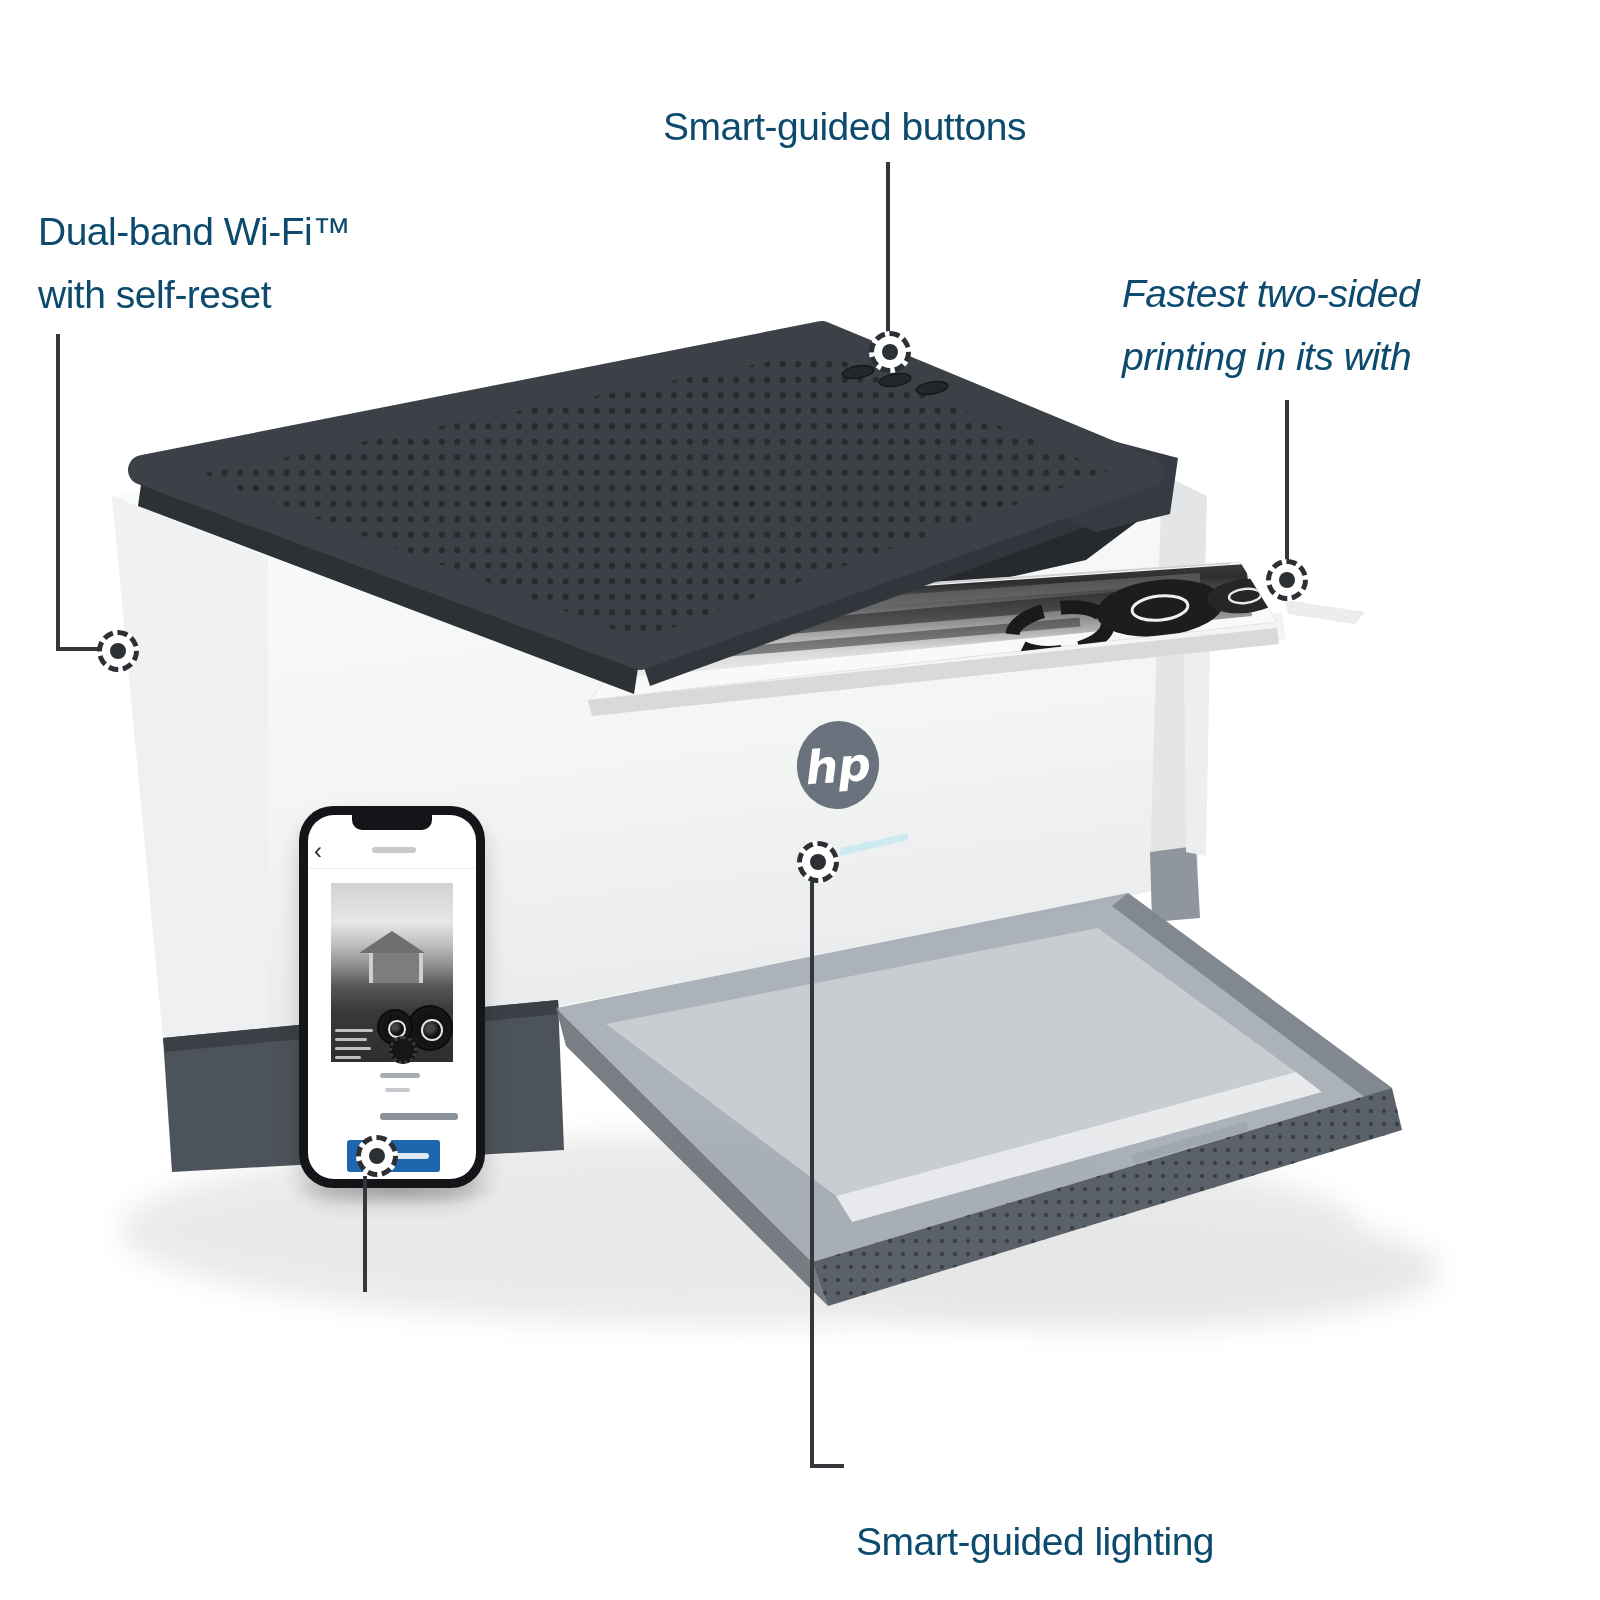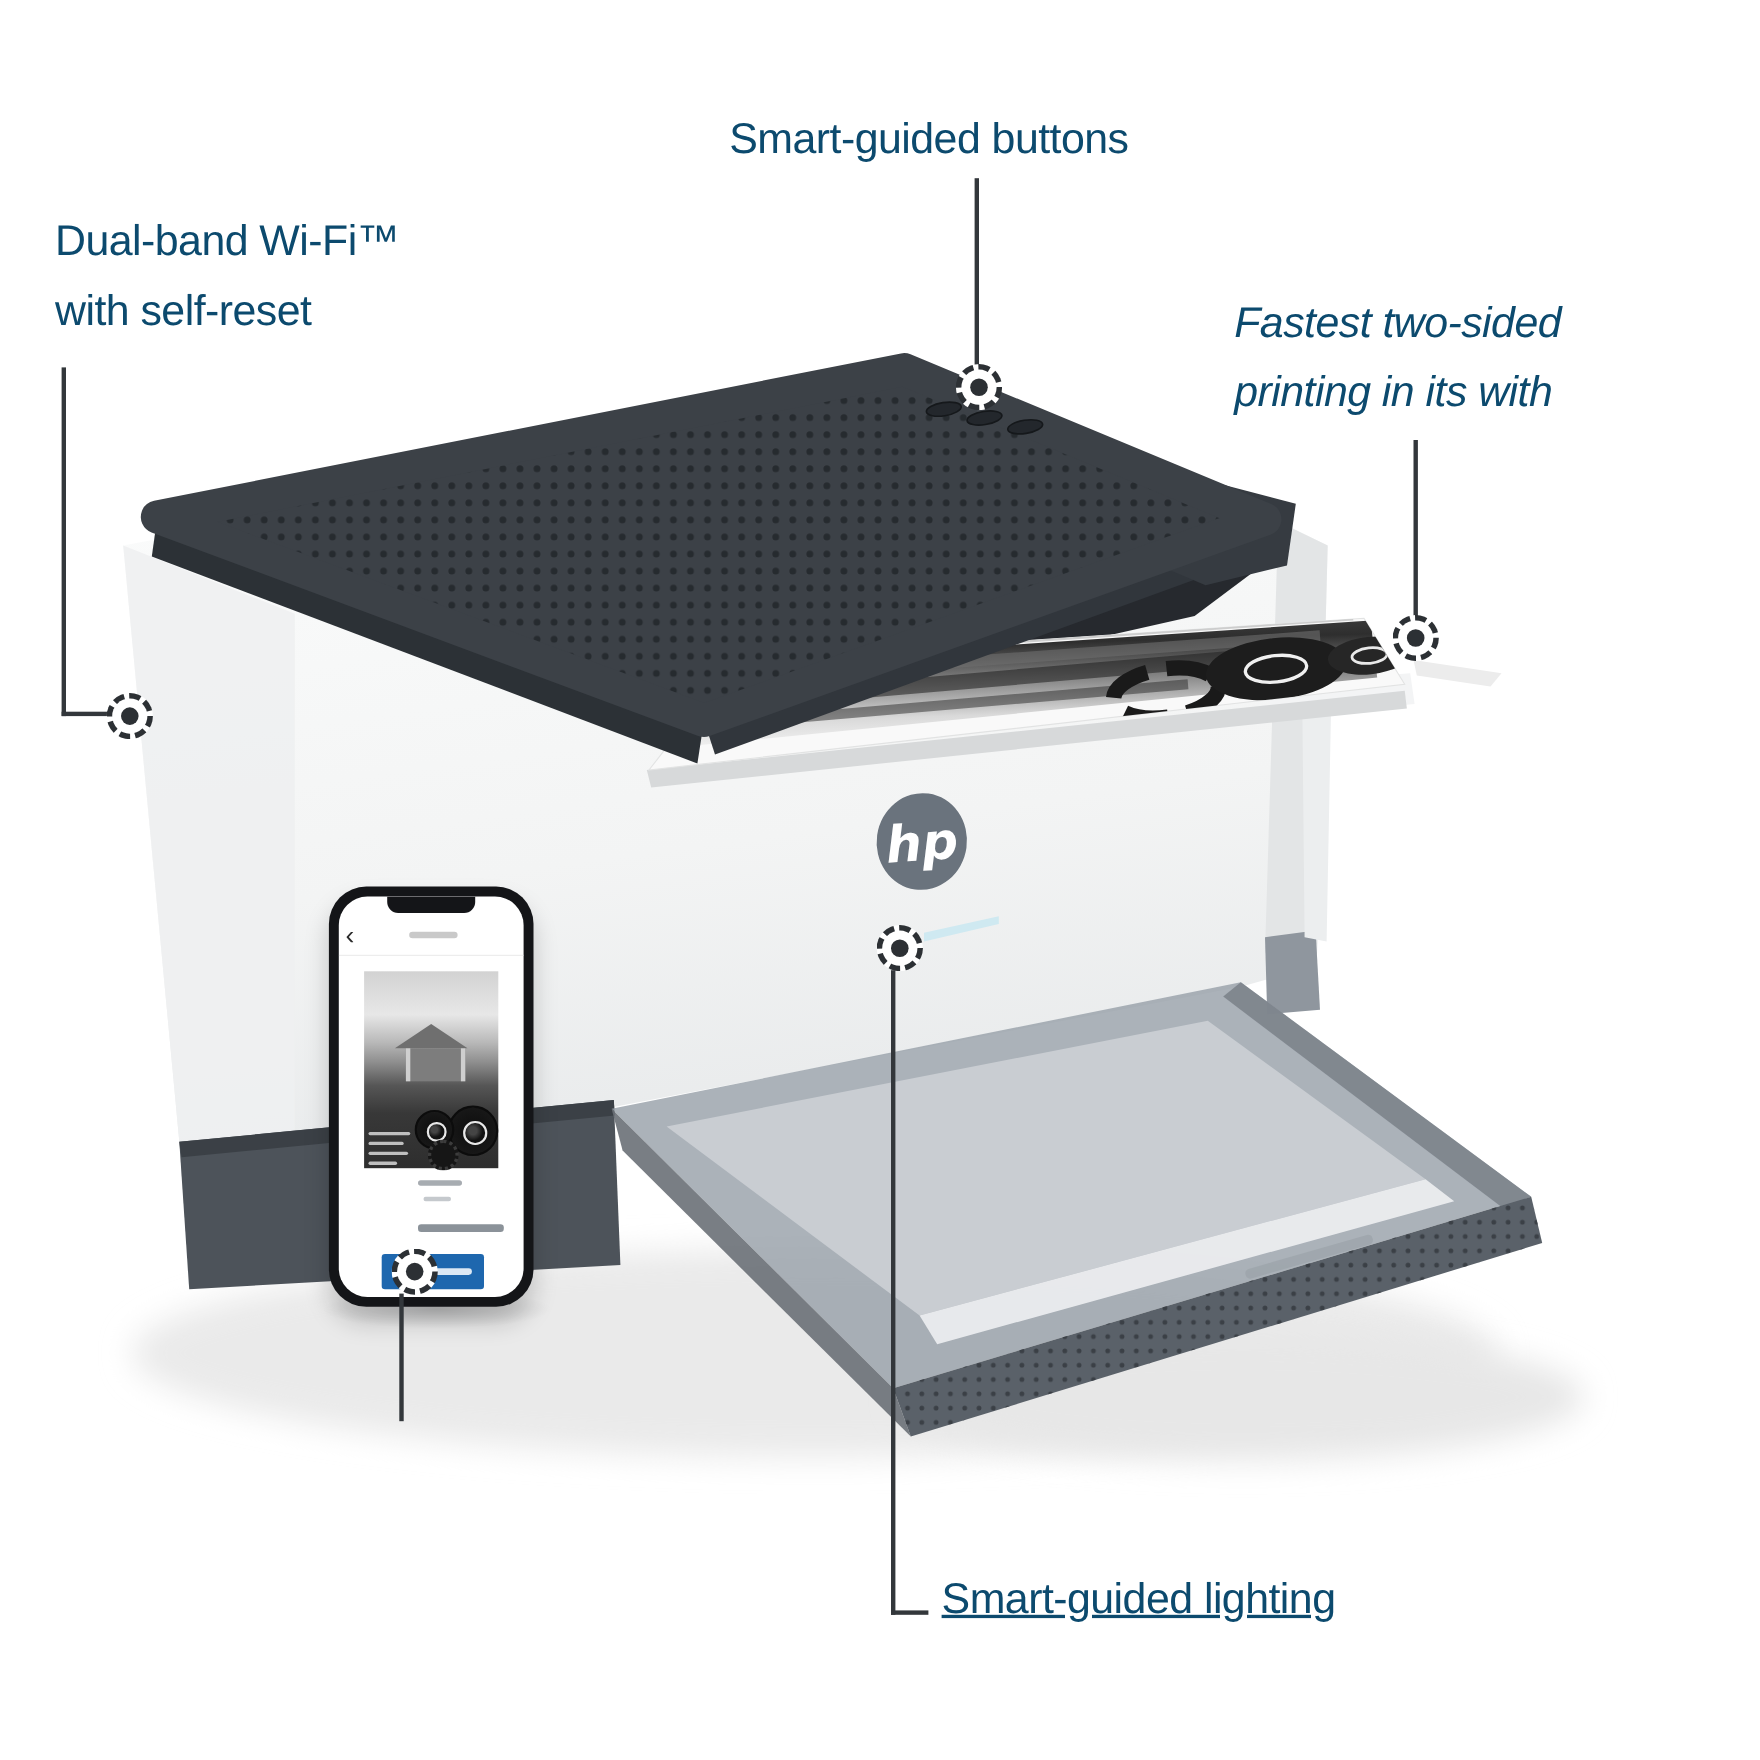--- a/index.html
+++ b/index.html
@@ -186,28 +186,28 @@
   <div class="dot" style="left:869px;top:331px;"></div>
   <div class="dot" style="left:97px;top:630px;"></div>
   <div class="dot" style="left:1266px;top:559px;"></div>
   <div class="dot" style="left:356px;top:1135px;"></div>
   <div class="dot" style="left:797px;top:841px;"></div>
 
   <div class="label" style="left:663px;top:95px;">
     <span>Smart-guided buttons</span>
   </div>
 
-  <div class="label" style="left:38px;top:188px;margin-left:12px;">
+  <div class="label" style="left:38px;top:200px;">
     <div>Dual-band Wi-Fi™</div>
     <div>with self-reset</div>
   </div>
 
   <div class="label" style="left:1122px;top:262px;font-style:italic;">
     <div>Fastest two-sided</div>
     <div>printing in its with</div>
   </div>
 
 
-  <div class="label" style="left:856px;top:1422px;text-decoration:underline;">
+  <div class="label" style="left:856px;top:1510px;">
     <span>Smart-guided lighting</span>
   </div>
 
 </div>
 
 </body></html>

